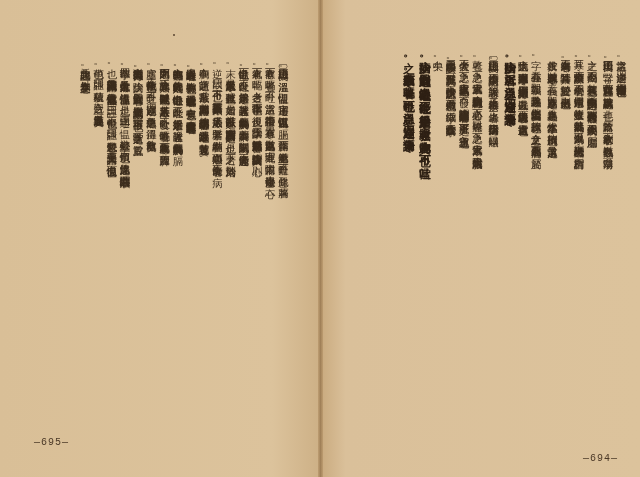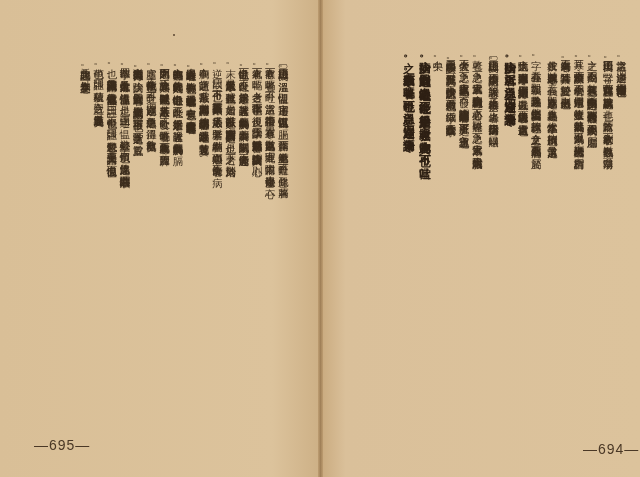--- a/index.html
+++ b/index.html
@@ -33,25 +33,25 @@
     line-height: 13.2px;
     letter-spacing: 0.3px;
     white-space: nowrap;
   }
   .left .textblock { right: 30px; top: 60px; height: 380px; }
   .right .textblock { right: 12px; top: 52px; height: 380px; }
   .col { display: block; }
   .col.heading { font-size: 11.6px; font-weight: bold; color: #2e2014; }
   .col.gap { margin-left: 3px; }
   .pagenum {
-    position: absolute; font-size: 14px; color: #4a3826;
-    font-family: Liberation Sans, sans-serif; letter-spacing: 1px;
+    position: absolute; font-size: 10px; color: #4a3826;
+    font-family: Liberation Mono, monospace; letter-spacing: 1px;
   }
   .left .pagenum { left: 34px; top: 437px; }
-  .right .pagenum { left: 263px; top: 441px; }
+  .right .pagenum { left: 263px; top: 453px; }
   .dot { position:absolute; width:2px; height:2px; border-radius:1px; background:#5a4430; }
 </style>
 </head>
 <body>
 
 <div class="spread">
 
   <div class="page left">
     <div class="textblock">
       <span class="col">〔註〕山田正珍氏曰。溫溫。即愠愠。古字通用。當以愠愠爲正。膈上。當作膈下。辨脈第七卷。不可吐篇。引此條。云著膈</span>

